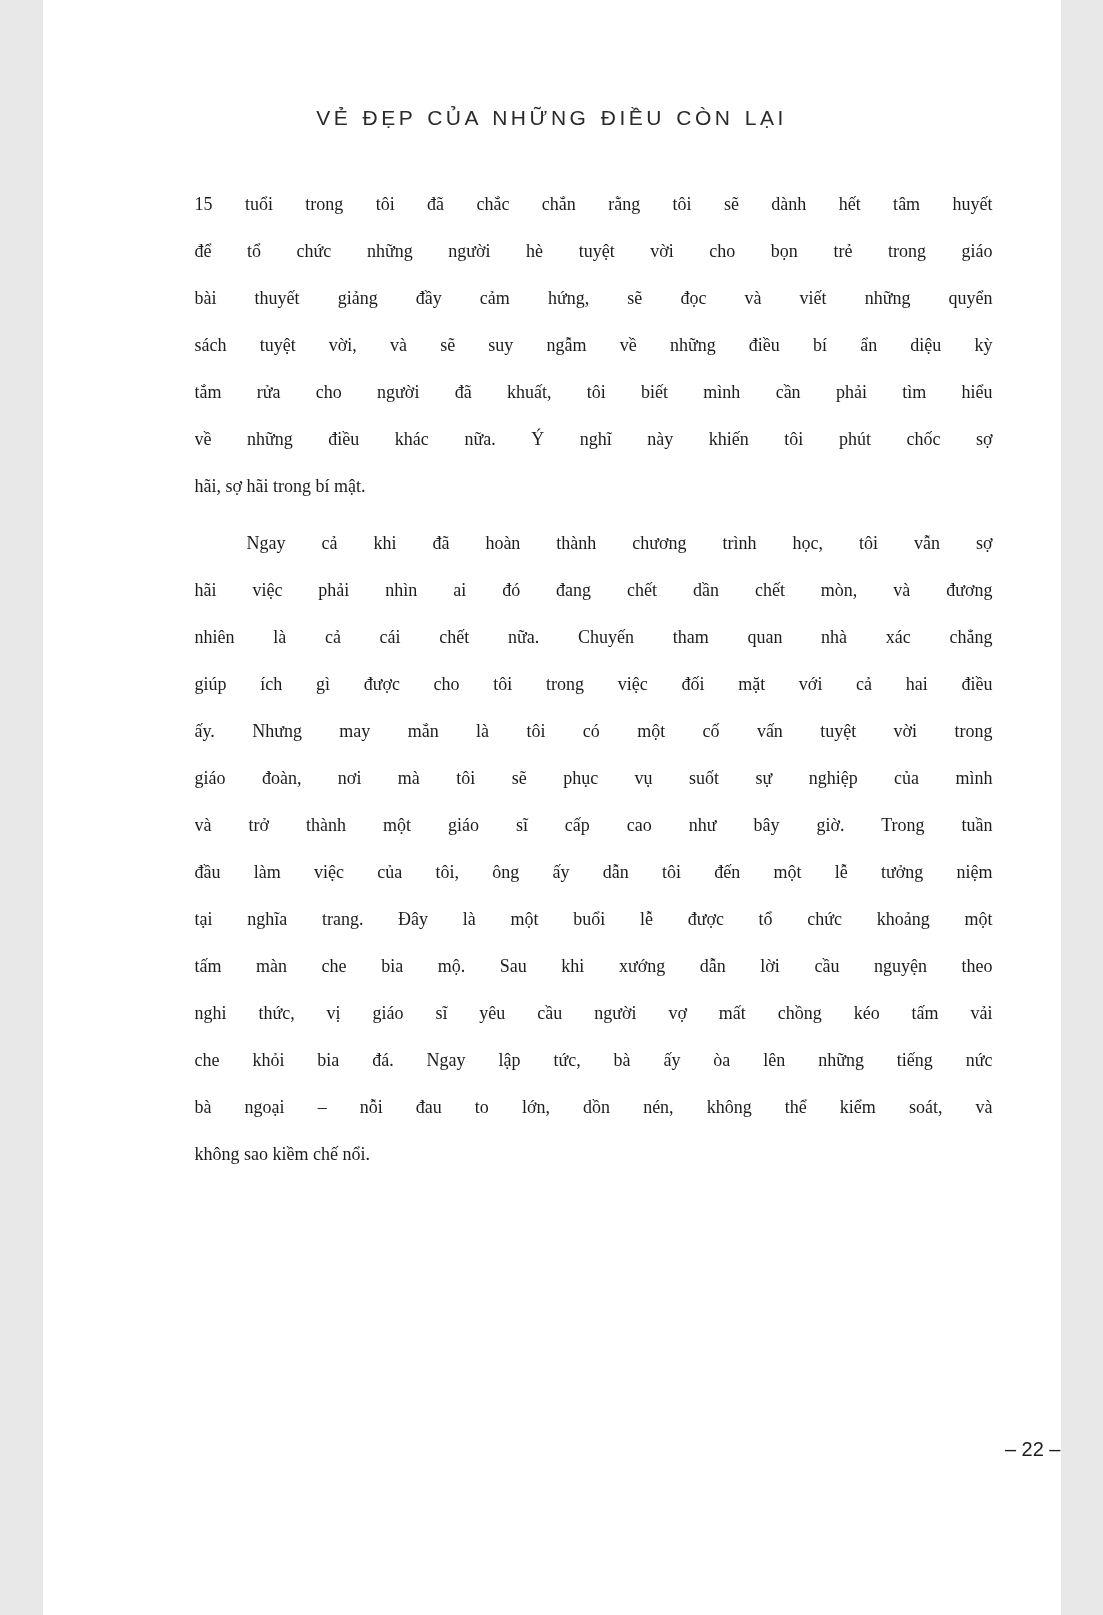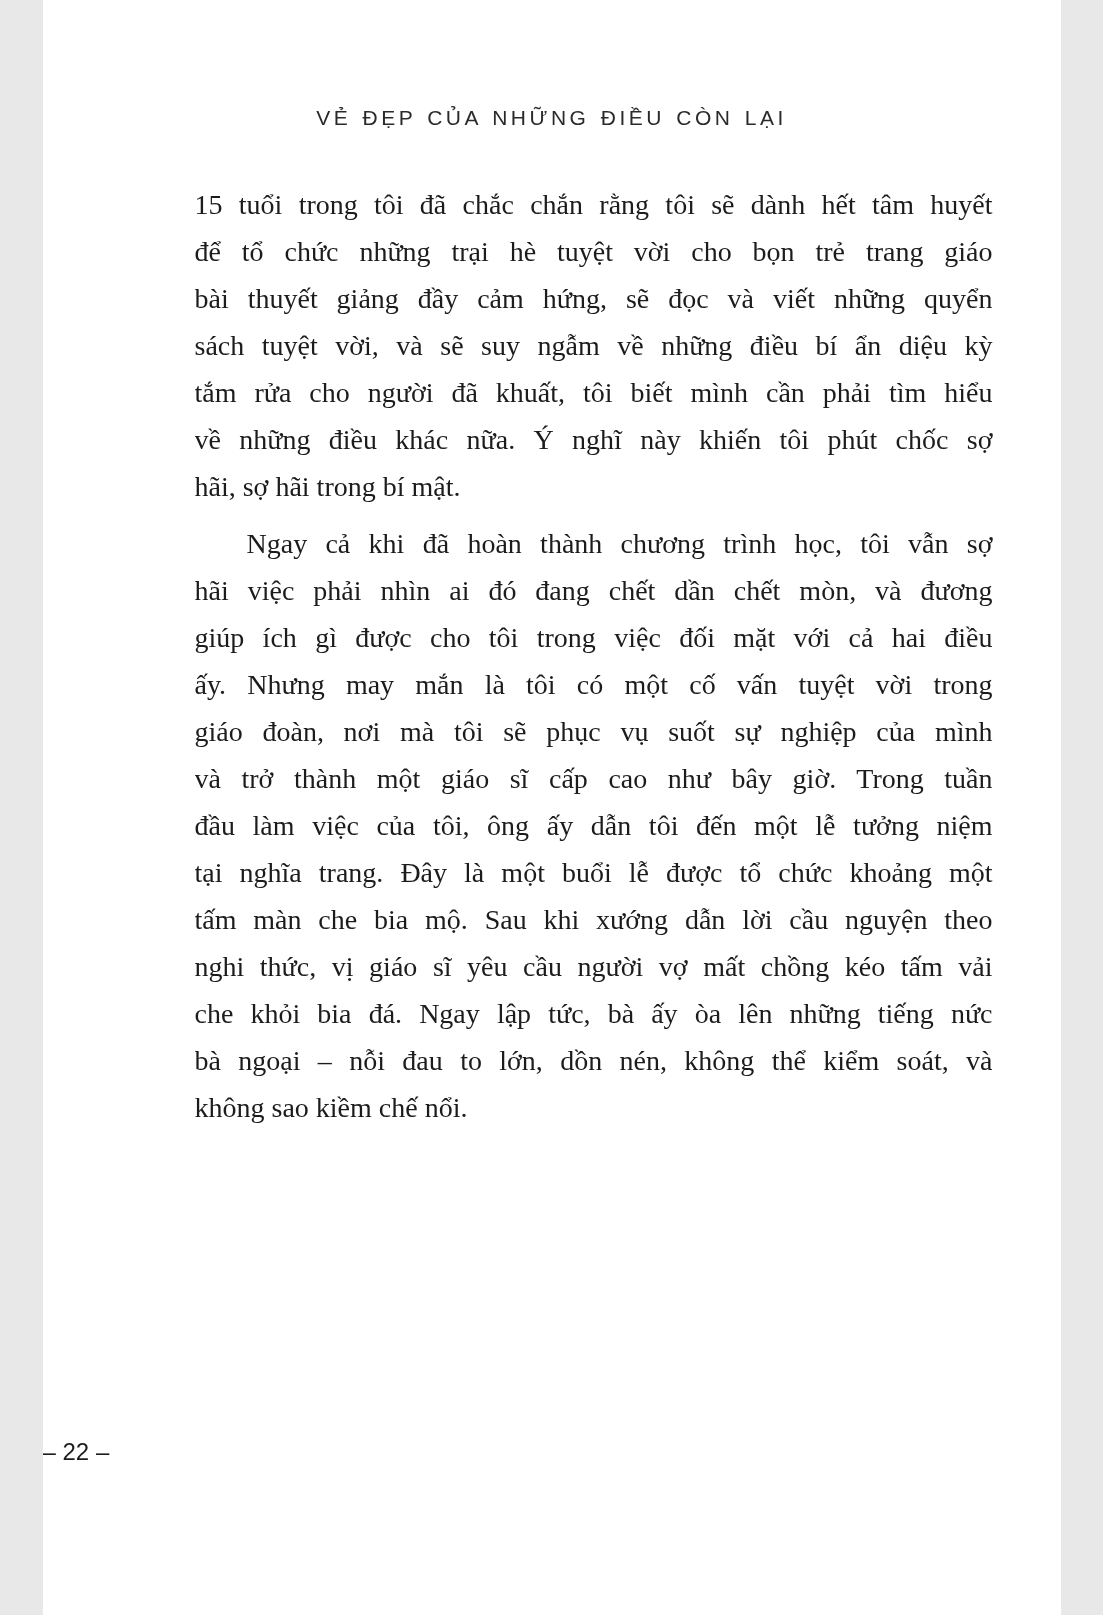--- a/index.html
+++ b/index.html
@@ -24,21 +24,21 @@
     font-weight: 400;
     letter-spacing: 3.5px;
     word-spacing: 2px;
     color: #2a2a2a;
   }
   .text-block {
     position: absolute;
     left: 152px;
     top: 181px;
     width: 798px;
-    font-size: 28px;
+    font-size: 18px;
   }
   .para { margin: 0; padding: 0; }
   .para + .para { margin-top: 10px; }
   .line {
     line-height: 47px;
     height: 47px;
     text-align: justify;
     text-align-last: justify;
     overflow: hidden;
   }
@@ -46,48 +46,49 @@
     text-align-last: left;
   }
   .line.first-indent {
     text-indent: 52px;
   }
   .page-number {
     position: absolute;
     top: 1438px;
     left: 0;
     width: 100%;
-    text-align: left;
+    text-align: right;
     font-family: "Liberation Sans", "DejaVu Sans", sans-serif;
-    font-size: 24px;
+    font-size: 20px;
     color: #1c1c1c;
   }
 </style>
 </head>
 <body>
 
 <div class="page">
 
   <div class="running-head">VẺ ĐẸP CỦA NHỮNG ĐIỀU CÒN LẠI</div>
 
   <div class="text-block">
 
     <div class="para">
       <div class="line">15 tuổi trong tôi đã chắc chắn rằng tôi sẽ dành hết tâm huyết</div>
-      <div class="line">để tổ chức những trại hè tuyệt vời cho bọn trẻ trang giáo</div>
+      <div class="line">để tổ chức những người hè tuyệt vời cho bọn trẻ trong giáo</div>
       <div class="line">bài thuyết giảng đầy cảm hứng, sẽ đọc và viết những quyển</div>
       <div class="line">sách tuyệt vời, và sẽ suy ngẫm về những điều bí ẩn diệu kỳ</div>
       <div class="line">tắm rửa cho người đã khuất, tôi biết mình cần phải tìm hiểu</div>
       <div class="line">về những điều khác nữa. Ý nghĩ này khiến tôi phút chốc sợ</div>
       <div class="line last">hãi, sợ hãi trong bí mật.</div>
     </div>
 
     <div class="para">
       <div class="line first-indent">Ngay cả khi đã hoàn thành chương trình học, tôi vẫn sợ</div>
       <div class="line">hãi việc phải nhìn ai đó đang chết dần chết mòn, và đương</div>
+      <div class="line">nhiên là cả cái chết nữa. Chuyến tham quan nhà xác chẳng</div>
       <div class="line">giúp ích gì được cho tôi trong việc đối mặt với cả hai điều</div>
       <div class="line">ấy. Nhưng may mắn là tôi có một cố vấn tuyệt vời trong</div>
       <div class="line">giáo đoàn, nơi mà tôi sẽ phục vụ suốt sự nghiệp của mình</div>
       <div class="line">và trở thành một giáo sĩ cấp cao như bây giờ. Trong tuần</div>
       <div class="line">đầu làm việc của tôi, ông ấy dẫn tôi đến một lễ tưởng niệm</div>
       <div class="line">tại nghĩa trang. Đây là một buổi lễ được tổ chức khoảng một</div>
       <div class="line">tấm màn che bia mộ. Sau khi xướng dẫn lời cầu nguyện theo</div>
       <div class="line">nghi thức, vị giáo sĩ yêu cầu người vợ mất chồng kéo tấm vải</div>
       <div class="line">che khỏi bia đá. Ngay lập tức, bà ấy òa lên những tiếng nức</div>
       <div class="line">bà ngoại – nỗi đau to lớn, dồn nén, không thể kiểm soát, và</div>

